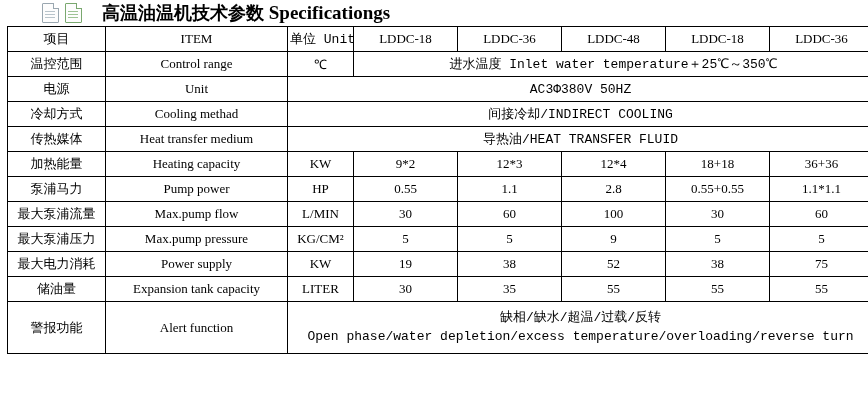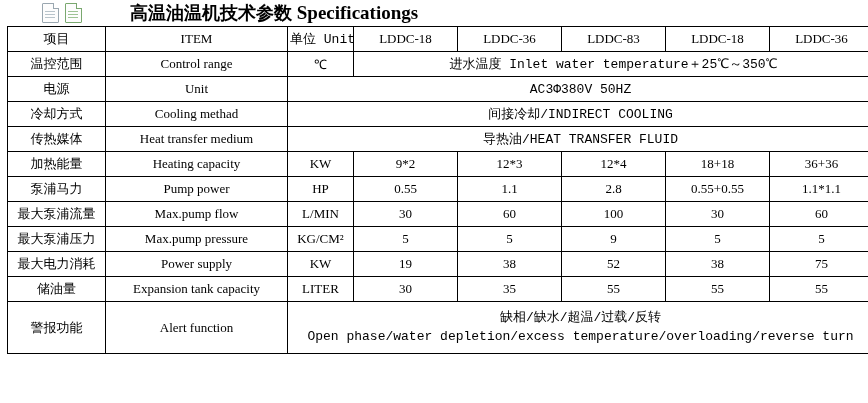--- a/index.html
+++ b/index.html
@@ -17,21 +17,21 @@
   .page {
     position: relative;
     width: 868px;
     height: 403px;
     box-sizing: border-box;
   }
   .topbar {
     display: flex;
     align-items: center;
     height: 26px;
-    padding-left: 48px;
+    padding-left: 20px;
     box-sizing: border-box;
   }
   .doc-icons {
     position: absolute;
     left: 42px;
     top: 3px;
     display: flex;
     gap: 6px;
     align-items: center;
   }
@@ -164,21 +164,21 @@
         <col class="c6">
         <col class="c7">
     </colgroup>
     <tbody>
       <tr>
         <td class="cn">项目</td>
         <td class="hdr">ITEM</td>
         <td class="mix">单位 Unit</td>
         <td class="hdr">LDDC-18</td>
         <td class="hdr">LDDC-36</td>
-        <td class="hdr">LDDC-83</td>
+        <td class="hdr">LDDC-48</td>
         <td class="hdr">LDDC-18</td>
         <td class="hdr">LDDC-36</td>
       </tr>
 
       <tr>
         <td class="cn">温控范围</td>
         <td class="en">Control range</td>
         <td class="mix">℃</td>
         <td class="mix" colspan="5">进水温度 Inlet water temperature＋25℃～350℃</td>
       </tr>

